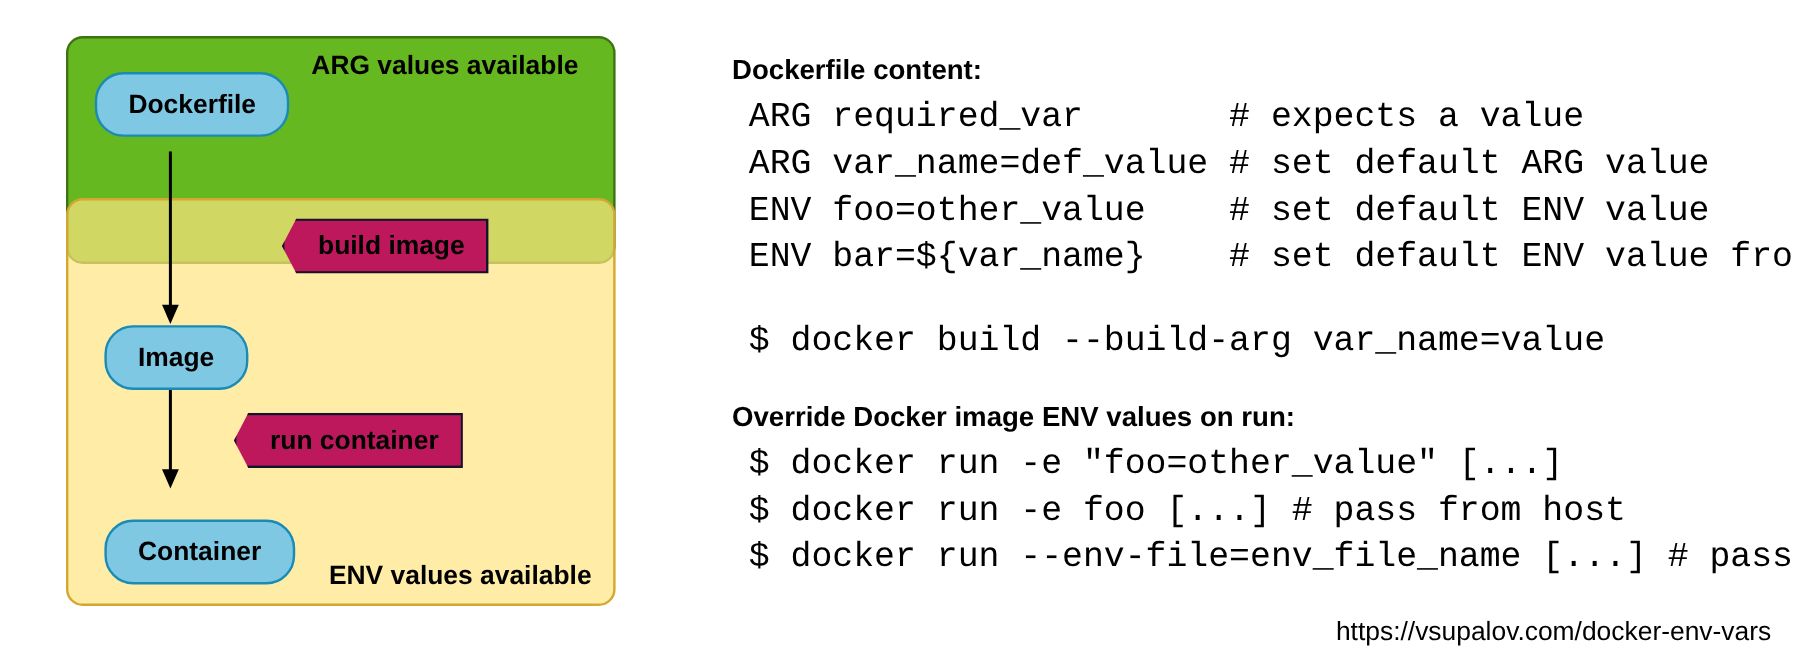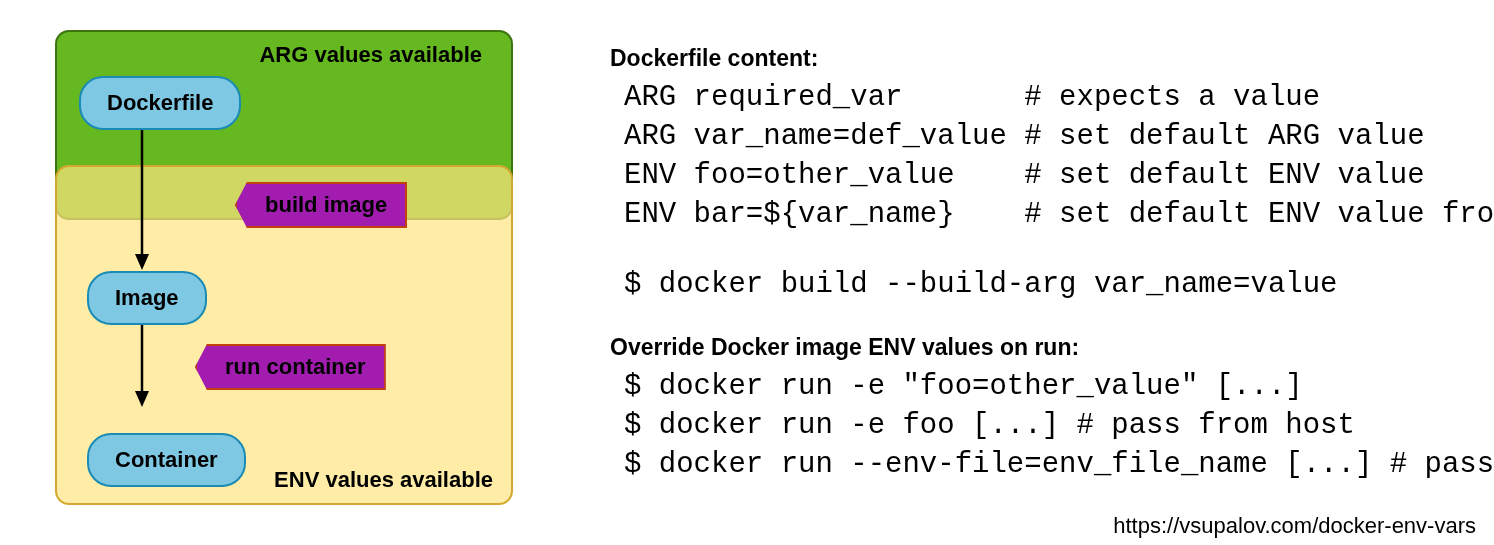--- a/index.html
+++ b/index.html
@@ -65,27 +65,27 @@
       position: absolute;
       background: #7ec8e3;
       border: 2px solid #1a8bb5;
       border-radius: 24px;
       padding: 12px 26px;
       font-size: 22px;
       font-weight: bold;
       color: #000;
       z-index: 10;
     }
-    .pill-dockerfile { left: 24px; top: 46px; text-align: right; }
+    .pill-dockerfile { left: 24px; top: 30px; text-align: right; }
     .pill-image { left: 32px; top: 241px; }
     .pill-container { left: 32px; top: 378px; margin-top: 25px; }
     .arrow-tag {
       position: absolute;
-      background: #a21caf;
-      border: 2px solid #c2410c;
+      background: #be185d;
+      border: 2px solid #0f172a;
       padding: 8px 18px 8px 28px;
       font-size: 22px;
       font-weight: bold;
       color: #000;
       z-index: 10;
       clip-path: polygon(12px 0%, 100% 0%, 100% 100%, 12px 100%, 0% 50%);
     }
     .tag-build { left: 180px; top: 152px; }
     .tag-run { left: 140px; top: 314px; }
     .arrow {

